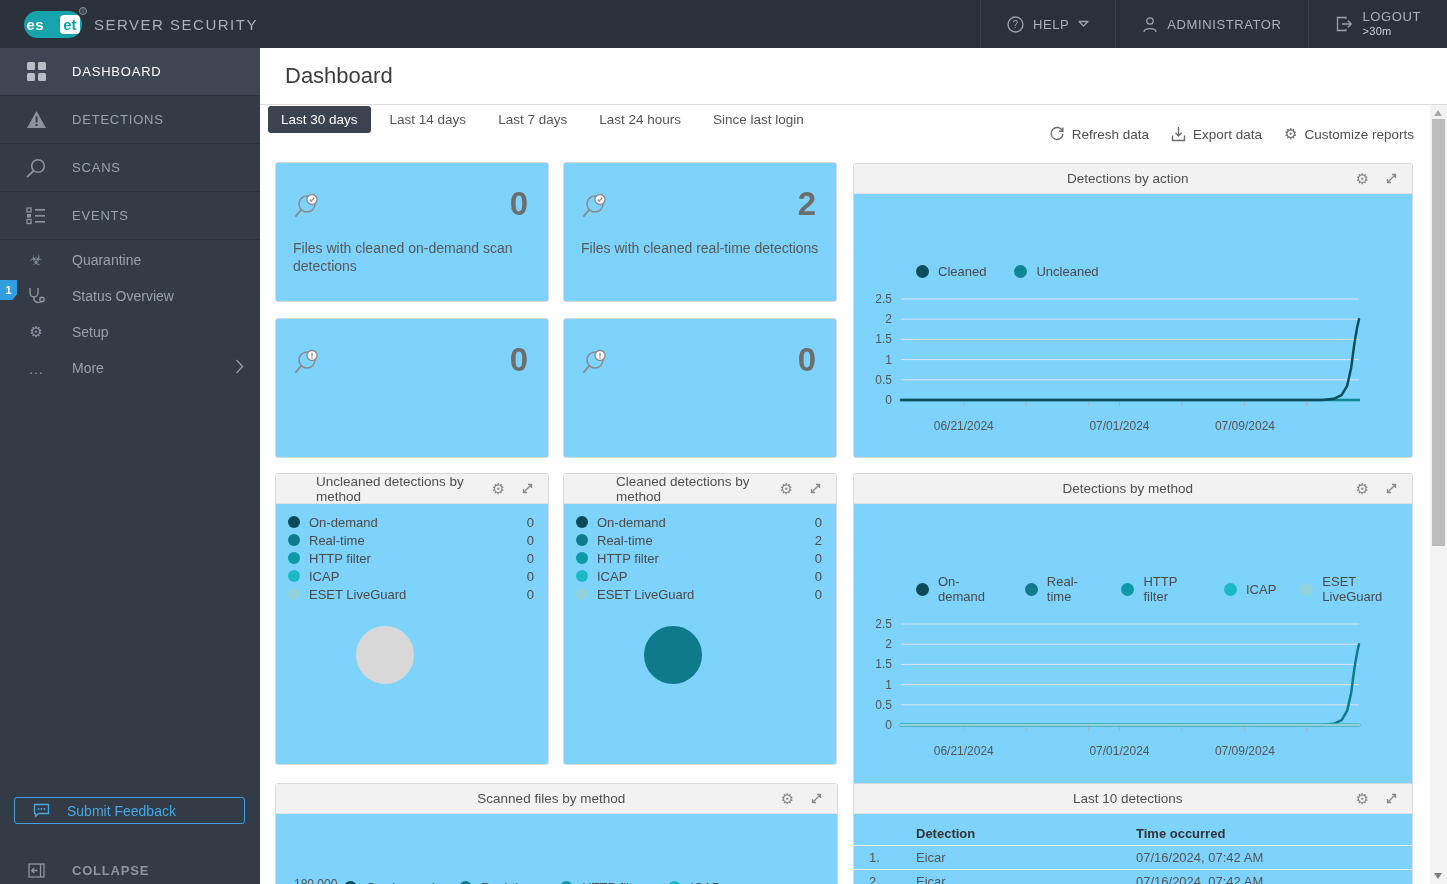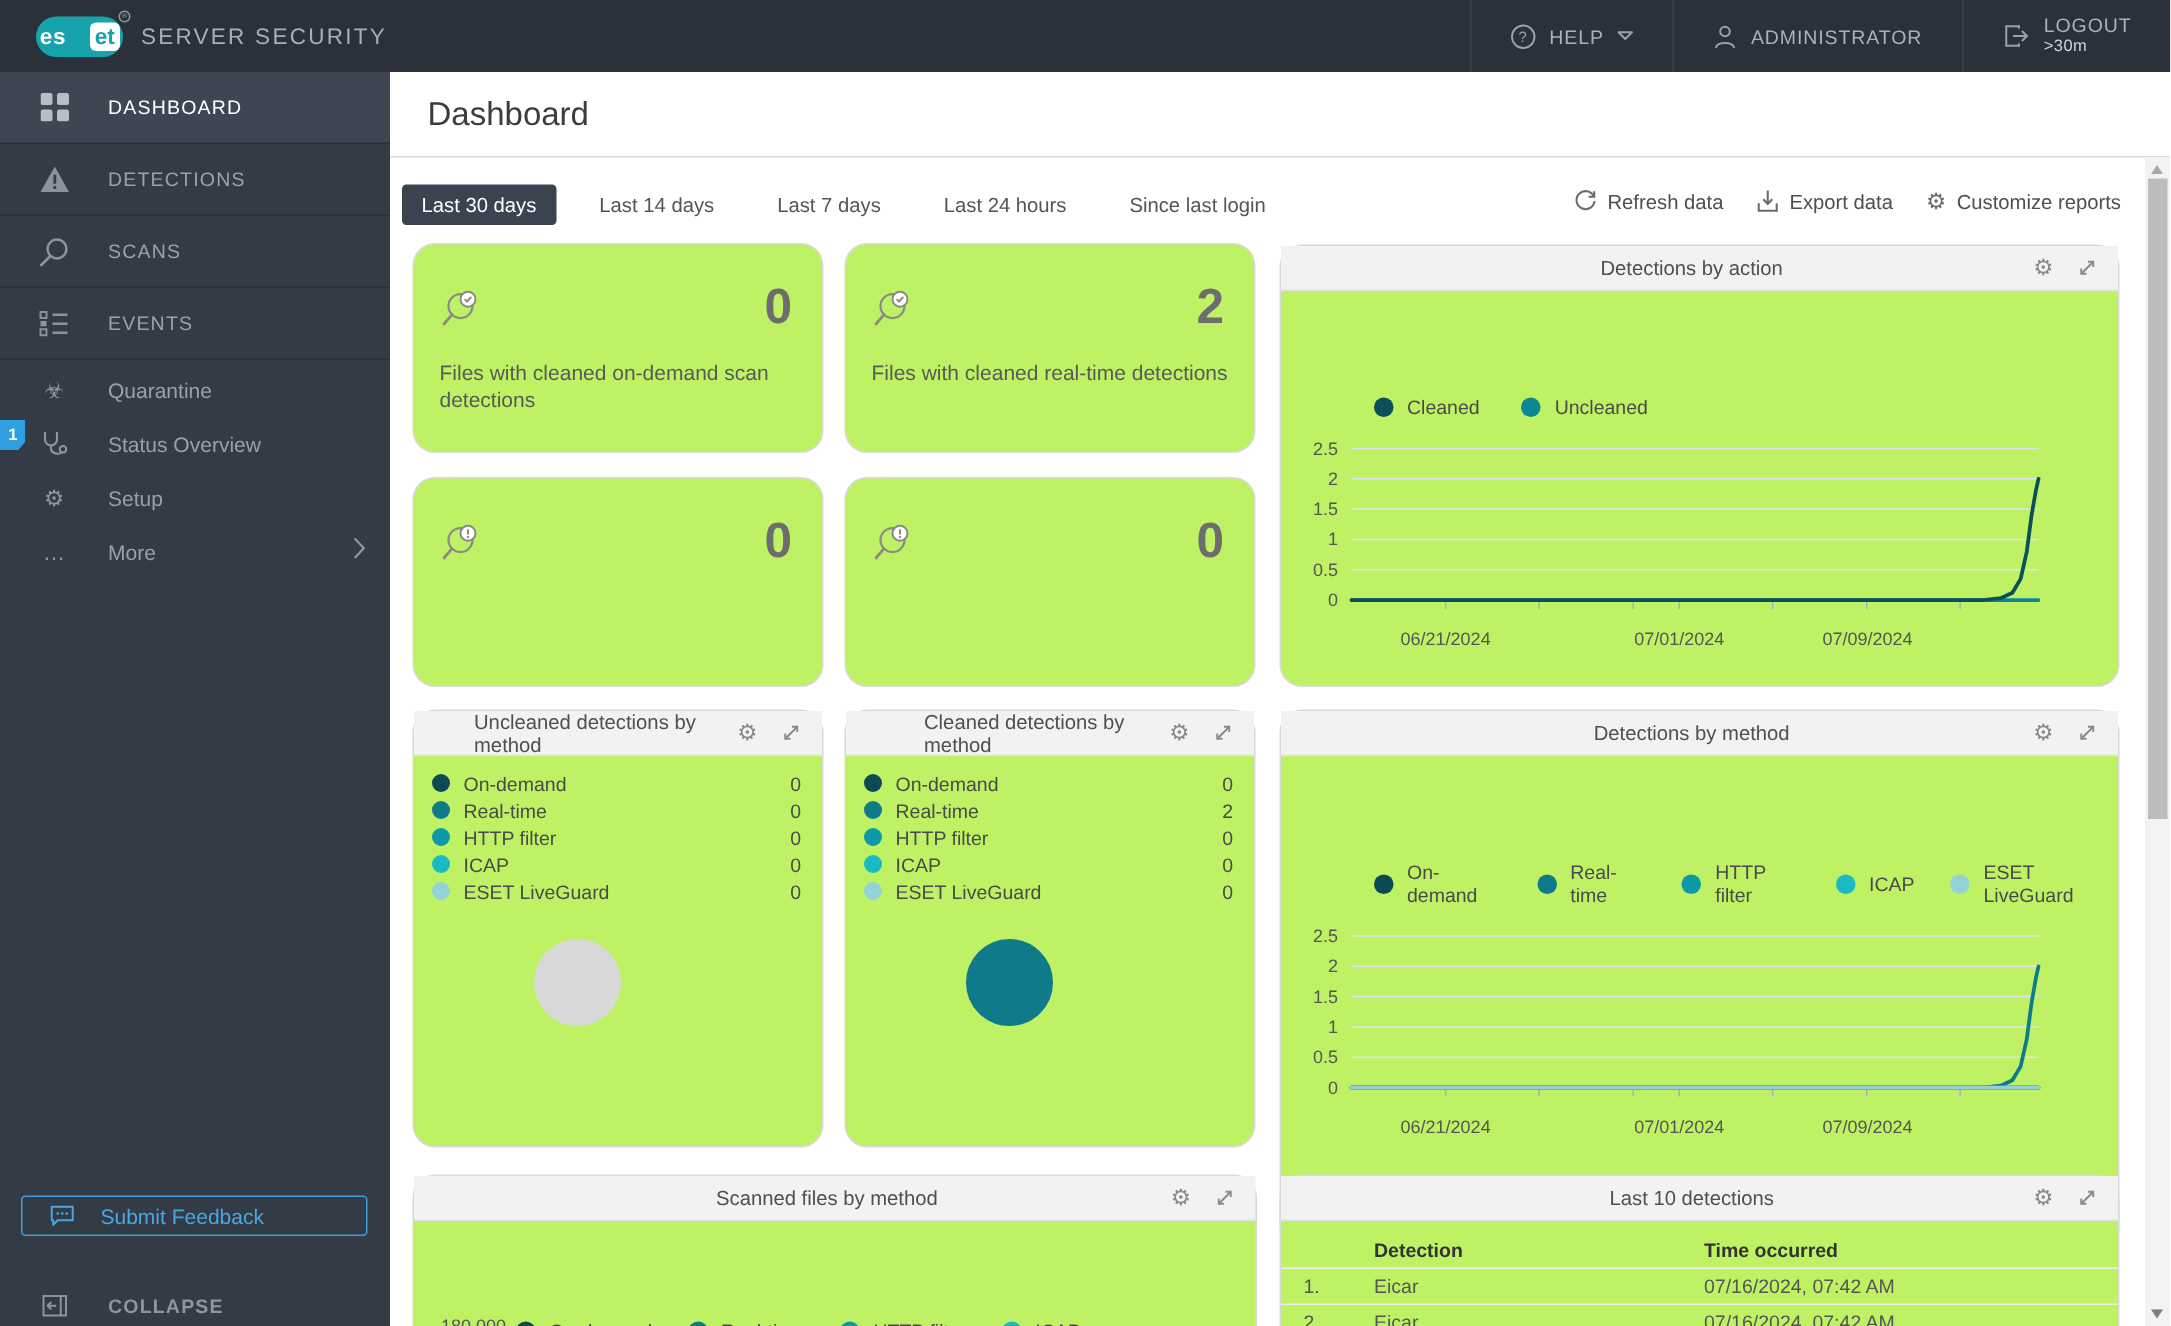--- a/index.html
+++ b/index.html
@@ -36,29 +36,29 @@
   .feedback-btn .ico { width:52px; display:flex; justify-content:center; }
   .feedback-btn .lbl { color:#4aa7e2; font-size:14px; }
   .collapse-row { position:absolute; left:0; top:805px; width:260px; height:34px; display:flex; align-items:center; cursor:pointer; }
   .collapse-row .ico { width:72px; display:flex; justify-content:center; }
   .collapse-row .lbl { color:#8d959f; font-size:13px; font-weight:bold; letter-spacing:0.8px; }
 
   
   .main { position:absolute; left:260px; top:48px; width:1187px; height:836px; background:#fff; overflow:hidden; }
   .page-header { position:absolute; left:0; top:0; width:100%; height:57px; border-bottom:1px solid #dcdcdc; }
   .page-title { position:absolute; left:25px; top:15px; font-size:22px; color:#3c3c3c; }
-  .toolbar { position:absolute; left:8px; top:70px; height:32px; display:flex; align-items:flex-end; gap:16px; }
+  .toolbar { position:absolute; left:8px; top:58px; height:32px; display:flex; align-items:flex-start; gap:6px; }
   .tab { font-size:13.5px; color:#555; padding:6px 13px; cursor:pointer; white-space:nowrap; }
   .tab.active { background:#3b4350; color:#fff; border-radius:3px; }
   .toolbar-actions { position:absolute; right:33px; top:70px; height:32px; display:flex; align-items:center; gap:22px; }
   .tool-act { display:flex; align-items:center; gap:7px; color:#4f4f4f; font-size:13.5px; cursor:pointer; }
   .tool-act .g { font-size:15px; color:#6c6c6c; }
 
   
-  .card { position:absolute; background:#bef264; border:1px solid #d9d9d9; border-radius:15px; }
+  .card { position:absolute; background:#7dd3fc; border:1px solid #d9d9d9; border-radius:3px; }
   .sumcard { padding:0; }
   .sumcard .icon { position:absolute; left:17px; top:30px; }
   .sumcard .num { position:absolute; right:20px; top:22px; font-size:33px; font-weight:bold; color:#6d6d6d; }
   .sumcard .desc { position:absolute; left:17px; top:76px; right:16px; font-size:14px; color:#595959; line-height:18px; }
 
   .panel-head { height:30px; background:#f2f2f2; border-bottom:1px solid #e3e3e3; display:flex; align-items:center; }
   .panel-title { flex:1; text-align:center; font-size:13.5px; color:#4f4f4f; padding-left:46px; }
   .panel-icons { display:flex; align-items:center; gap:15px; padding-right:13px; }
   .panel-icons .g { font-size:15px; color:#8a8a8a; cursor:pointer; line-height:1; }
   .panel-icons svg { cursor:pointer; display:block; }

